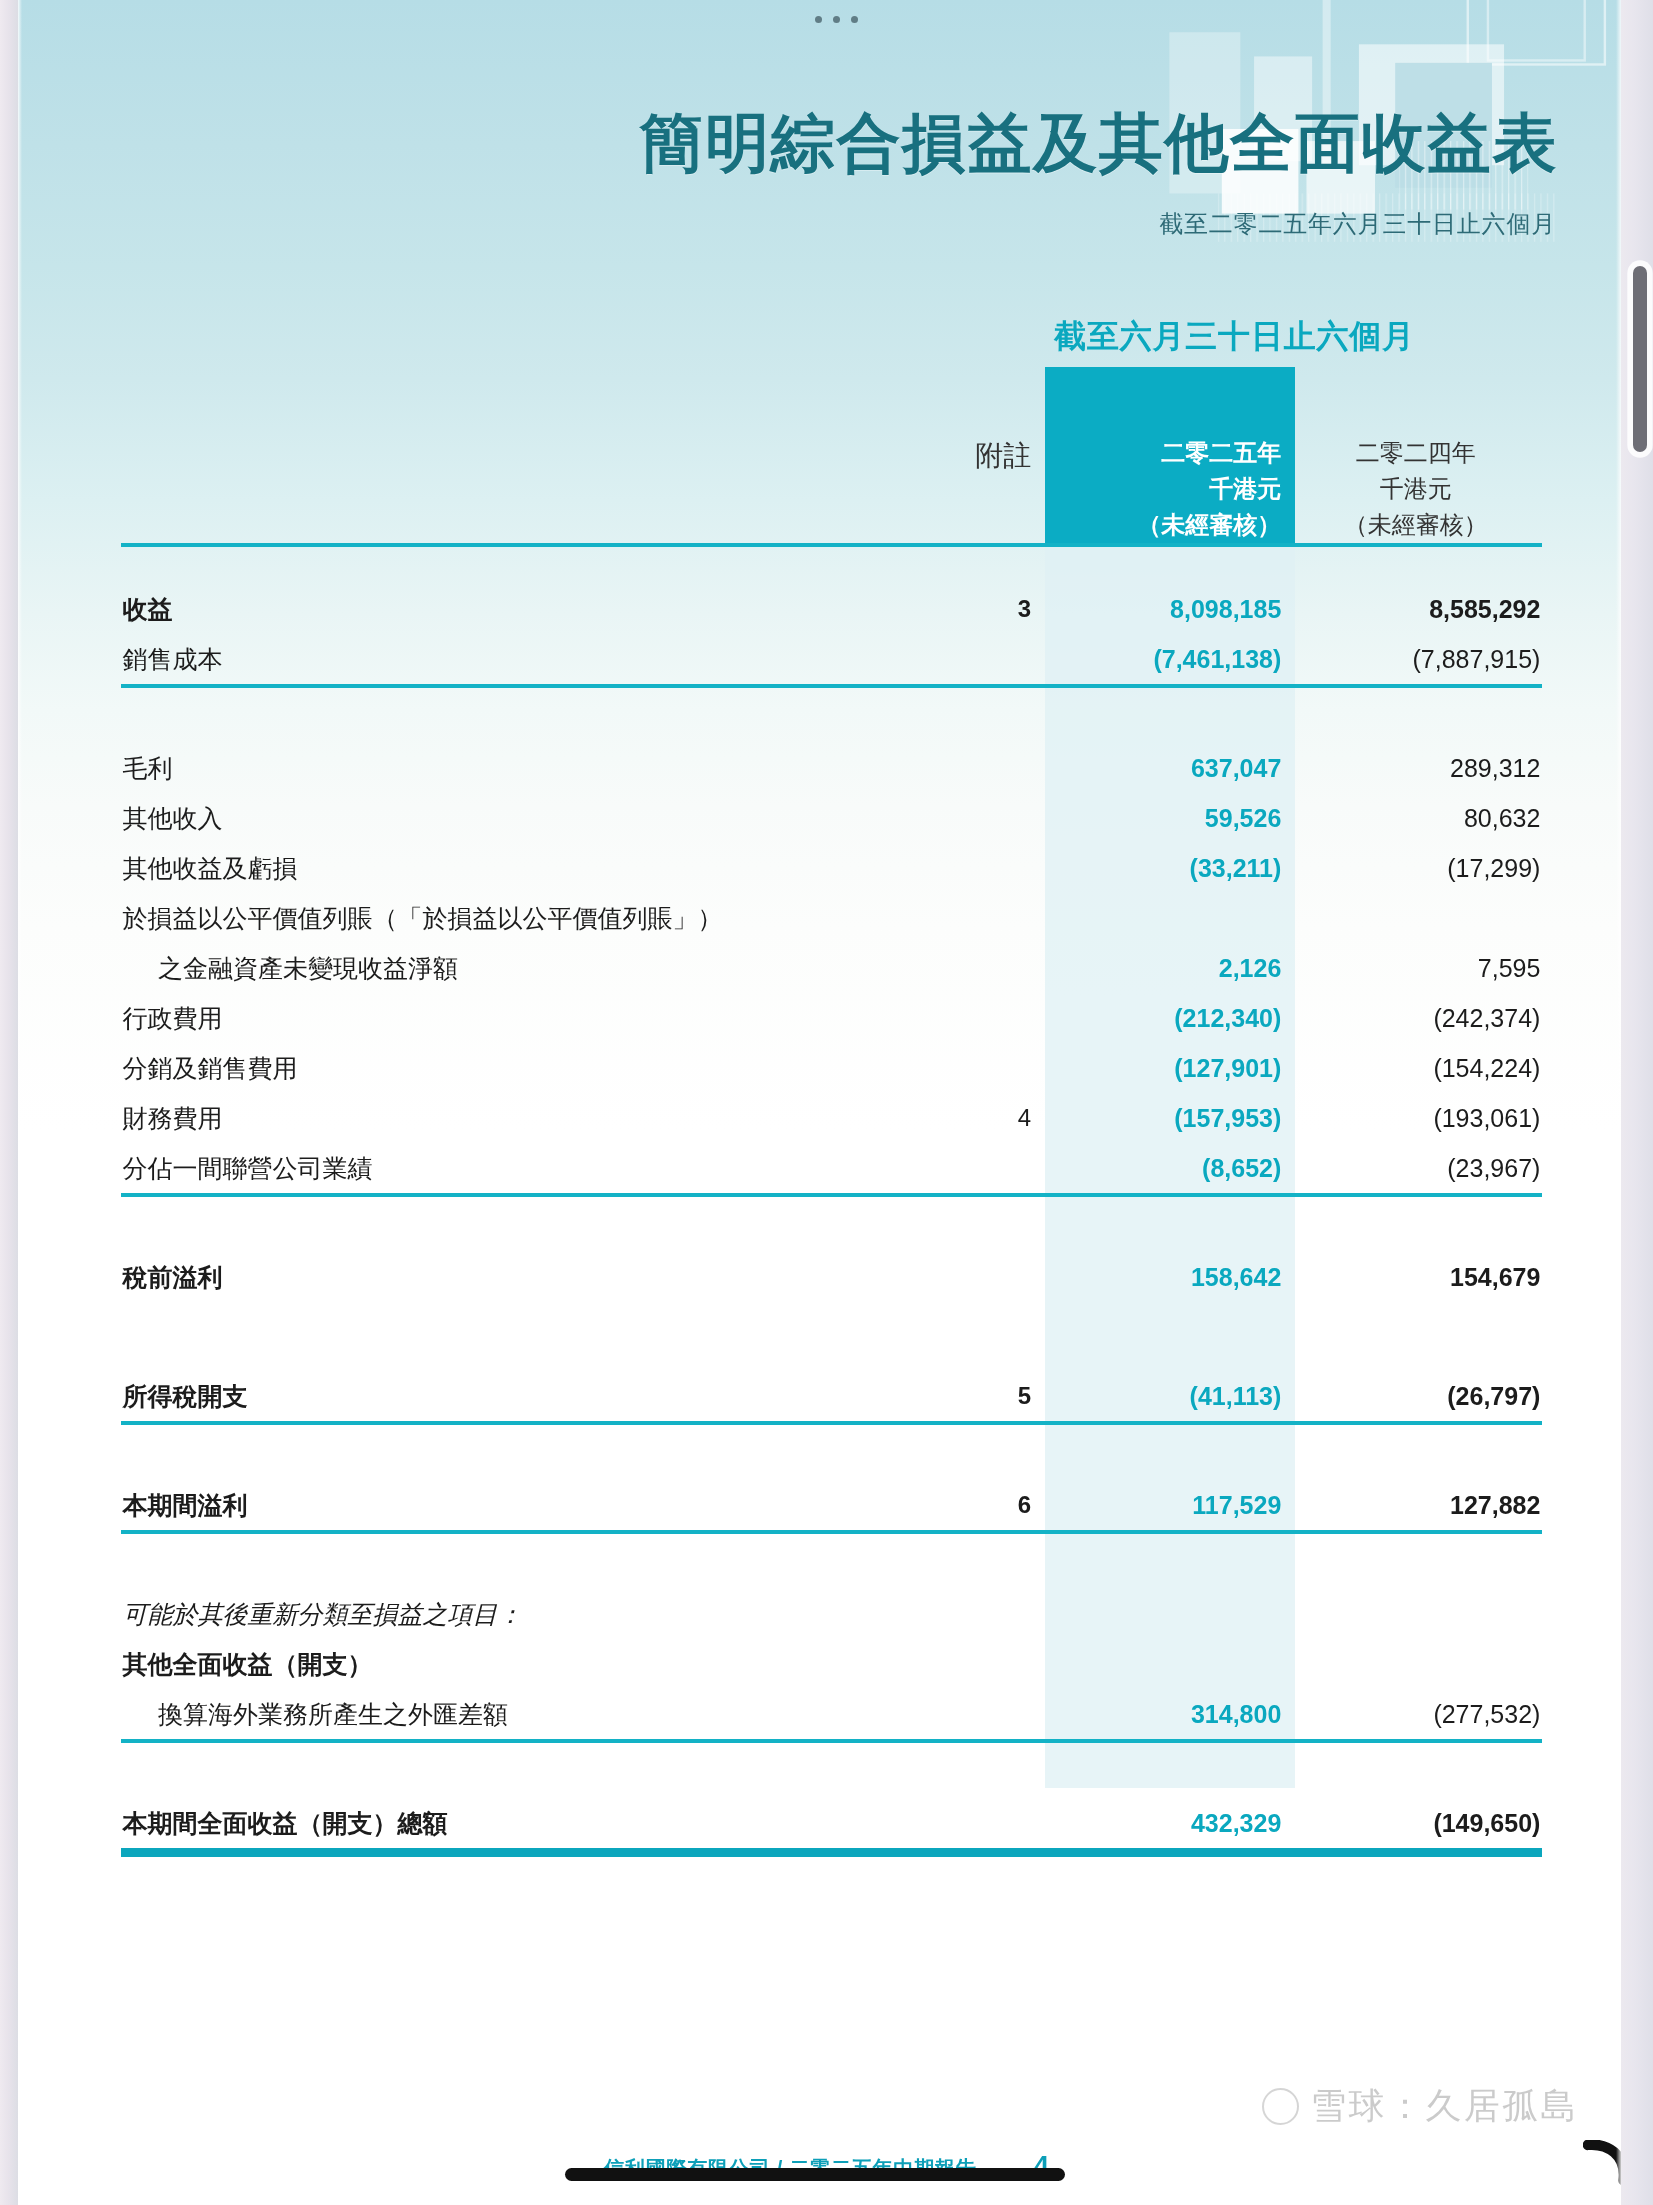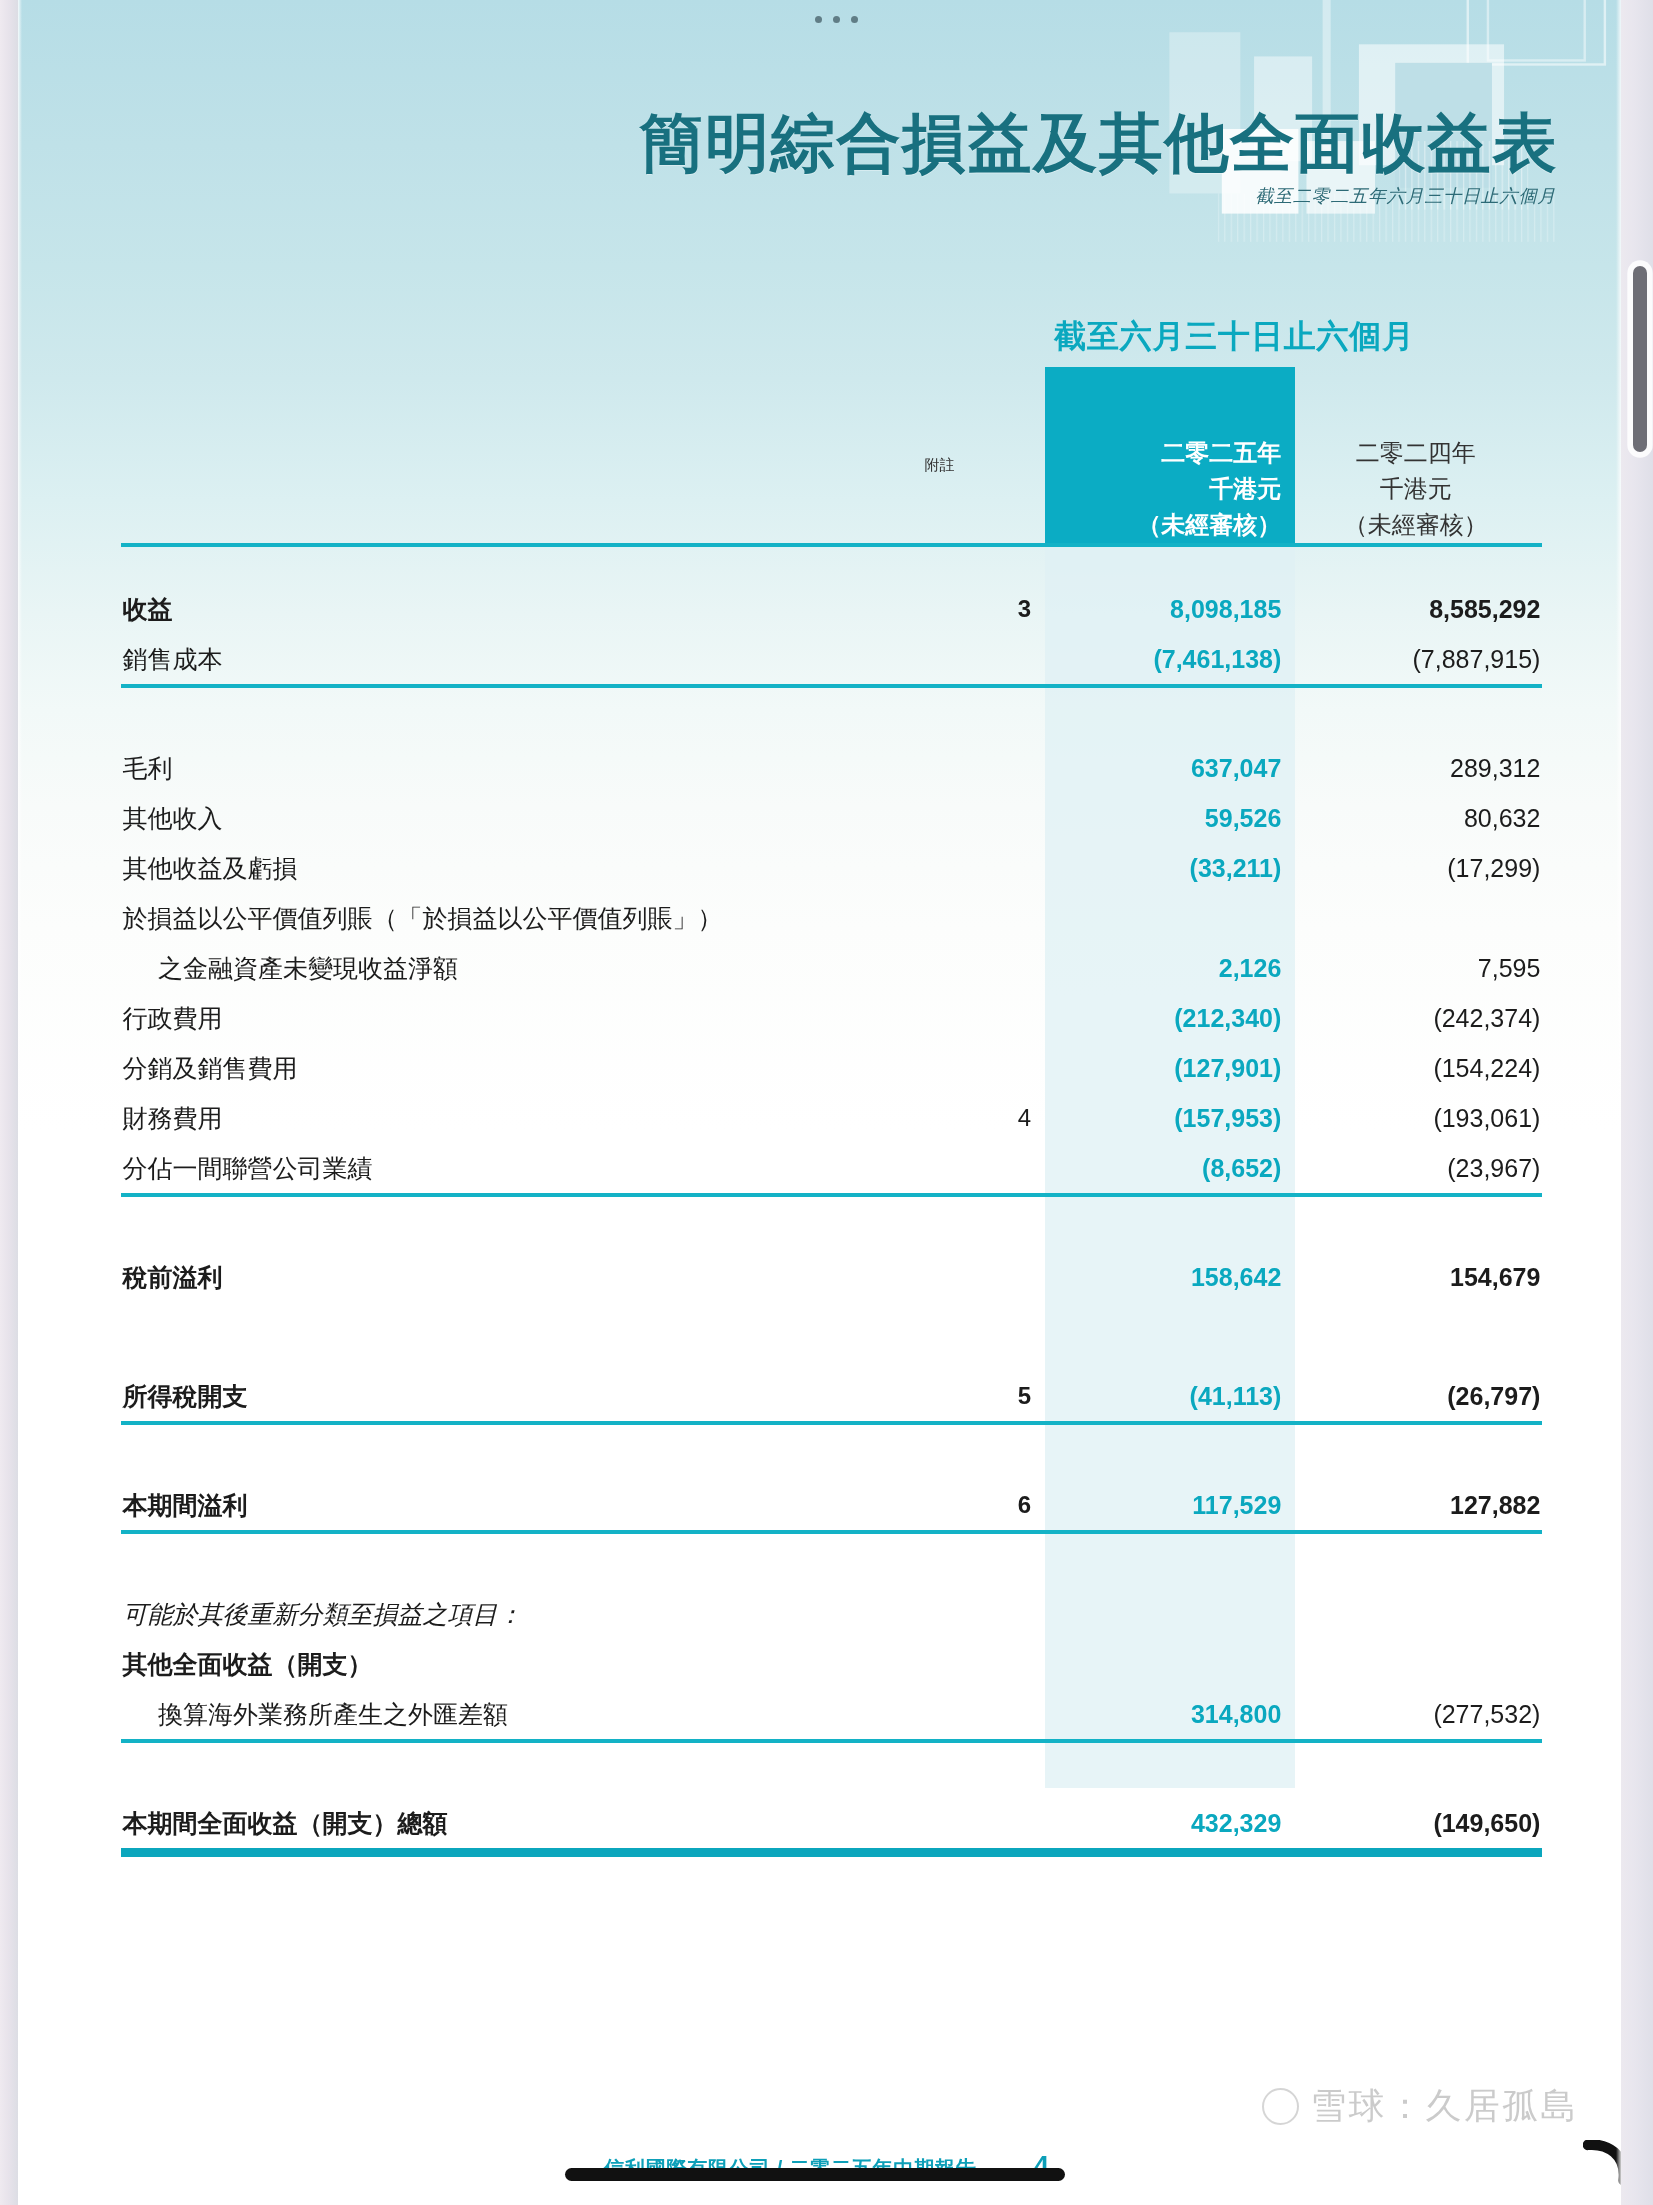--- a/index.html
+++ b/index.html
@@ -71,24 +71,23 @@
 
   
   #title {
     position: absolute; right: 95px; top: 111px;
     font-size: 64px; line-height: 1; letter-spacing: 1.6px;
     color: #18707f; font-weight: 700; white-space: nowrap;
     text-shadow: 0 0.8px 0 rgba(255,255,255,.35);
     z-index: 6;
   }
   #subtitle {
-    position: absolute; right: 97px; top: 184px;
-    font-size: 18px; color: #2d6a76; letter-spacing: 0.8px; white-space: nowrap;
+    position: absolute; right: 97px; top: 208px;
+    font-size: 24px; color: #2d6a76; letter-spacing: 0.8px; white-space: nowrap;
     z-index: 6;
-    font-style: italic;
   }
 
   
   #table-wrap {
     position: absolute; left: 121px; top: 315px; width: 1421px; z-index: 6;
   }
 
   .col-hl {              
     position: absolute; left: 924px; top: 52px; width: 250px; height: 1421px;
     background: #dff0f4; opacity: .75; z-index: 0;
@@ -110,21 +109,21 @@
     width: 1421px; border-collapse: collapse; table-layout: fixed;
   }
   col.c-label { width: 803px; }
   col.c-note  { width: 121px; }
   col.c-cur   { width: 250px; }
   col.c-prev  { width: 246px; }
 
   thead td { vertical-align: bottom; padding: 0; }
   .hdr-cell { font-size: 24px; line-height: 36px; text-align: center; padding-right: 6.5px; color: #333; }
   .hdr-cell.cur { color: #ffffff; padding-right: 14.5px; }
-  .hdr-note { font-size: 15px; padding-right: 14.5px; color: #333; padding-bottom: 68px; }
+  .hdr-note { font-size: 28px; text-align: right; padding-right: 14.5px; color: #333; padding-bottom: 68px; }
   .hdr-pad { height: 228px; }
 
   tbody td { padding: 0; font-size: 25px; color: #1c1c1c; line-height: 1; vertical-align: middle; }
   .lbl   { text-align: left; padding-left: 1.6px; }
   .note  { text-align: right; padding-right: 14.5px; font-size: 24px; }
   .cur   { text-align: right; padding-right: 14.5px; color: #0aa8bf; font-weight: 700; }
   .prev  { text-align: right; padding-right: 1.6px; color: #1c1c1c; }
 
   tr.r  td { height: 50px; }
   tr.gap-md td { height: 39px; }

